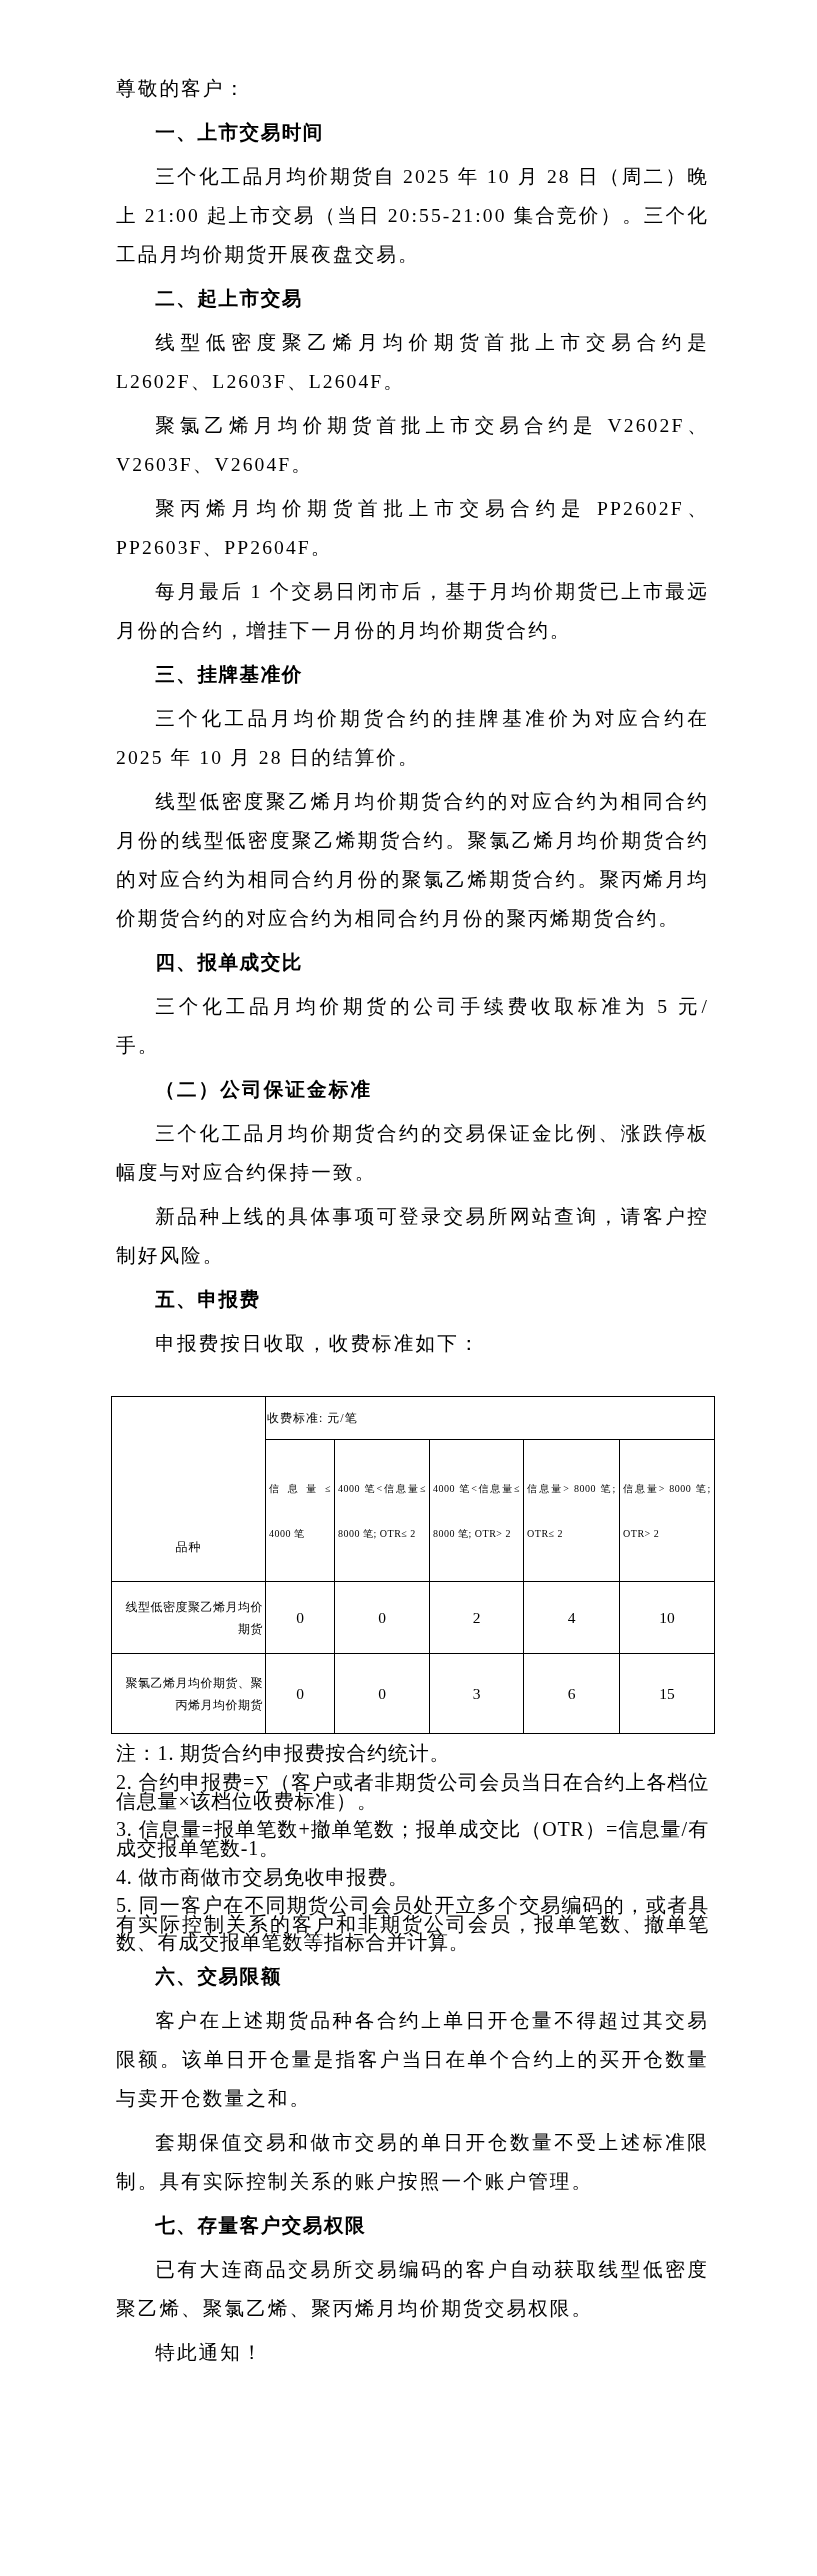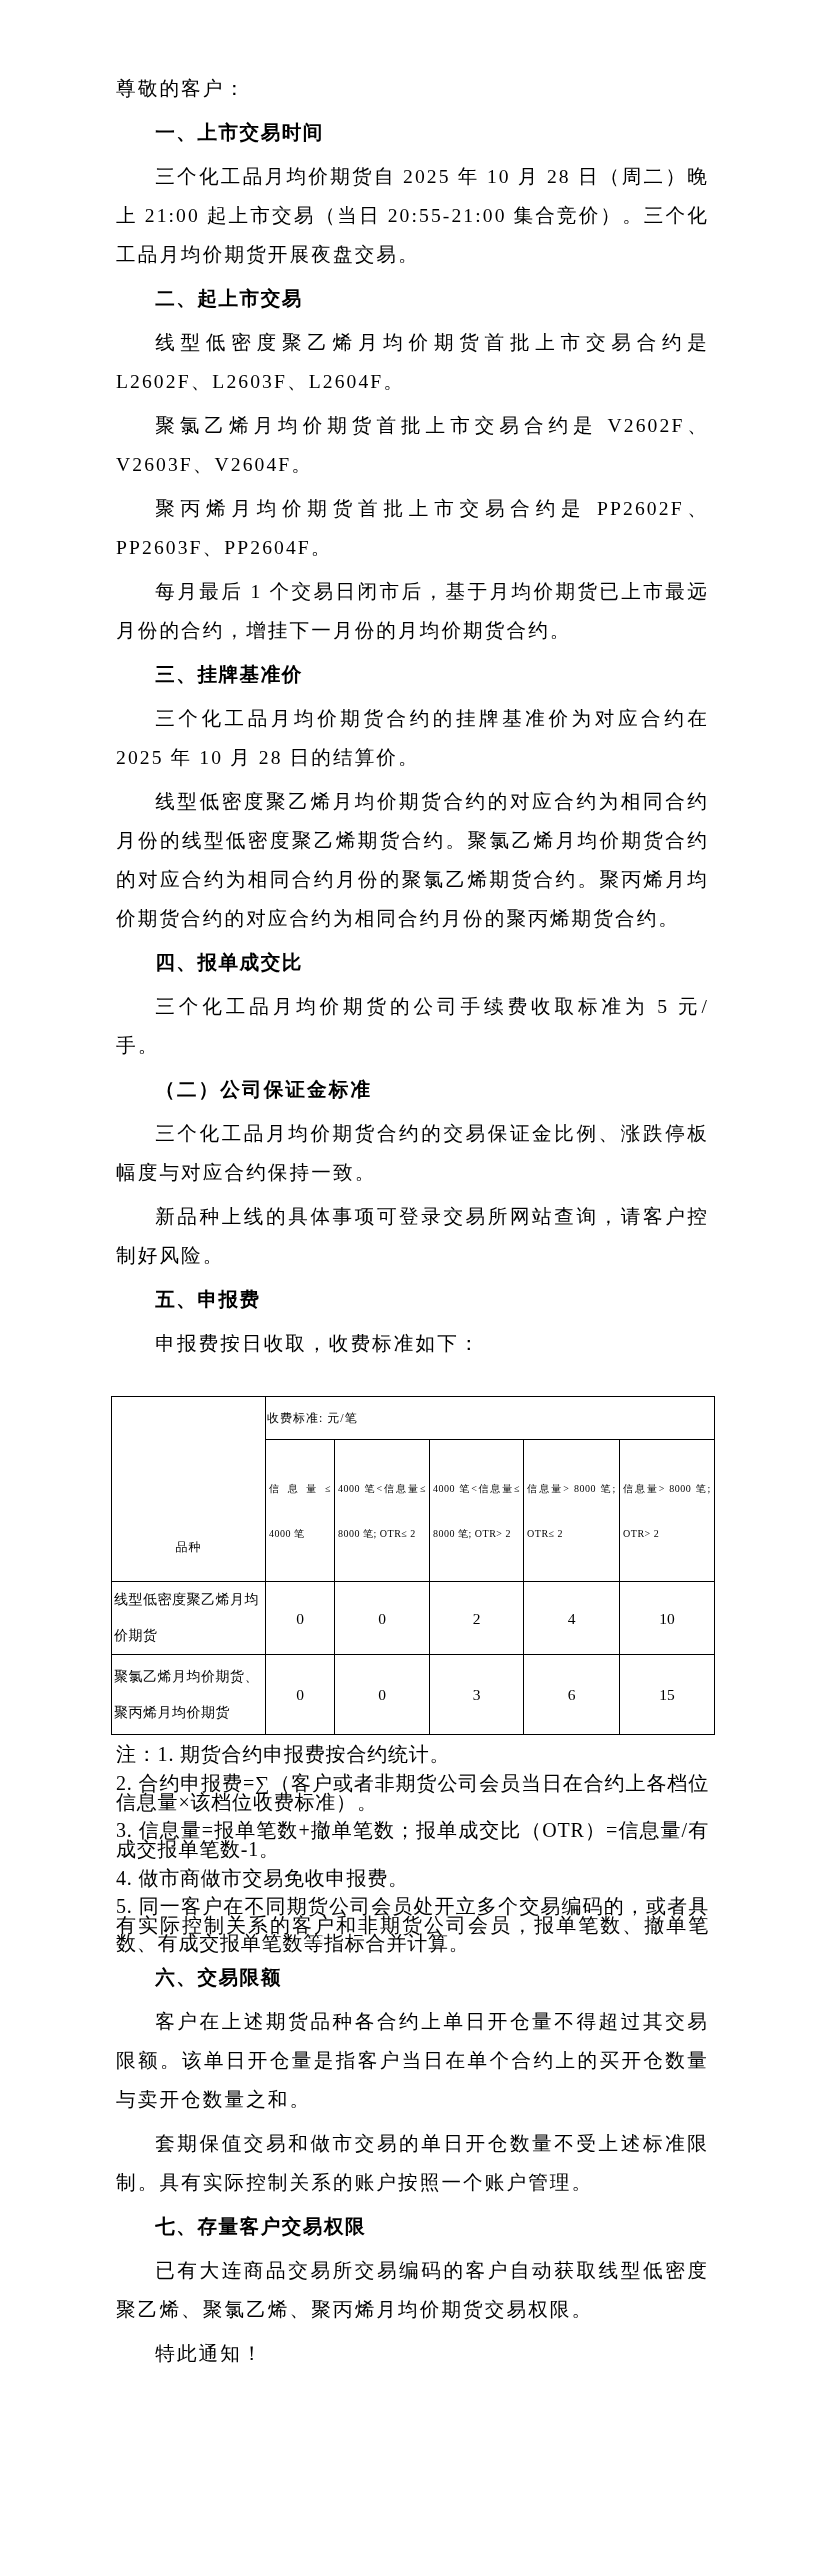--- a/index.html
+++ b/index.html
@@ -63,24 +63,24 @@
   }
   .fee-table .tier {
     text-align: justify;
     vertical-align: middle;
     font-size: 10px;
     line-height: 45px;
     padding: 0 3.1px;
     letter-spacing: 0.5px;
   }
   .fee-table .product {
-    text-align: left;
+    text-align: right;
     vertical-align: middle;
-    font-size: 14px;
-    line-height: 36px;
+    font-size: 12px;
+    line-height: 22px;
     padding: 0 2.1px;
     letter-spacing: 0.5px;
   }
   .fee-table .val {
     text-align: center;
     vertical-align: middle;
     font-size: 15.5px;
   }
   .fee-table thead tr:nth-child(2) th { border-bottom: 1.5px solid #000000; }
   tr.hrow1 { height: 43px; }

